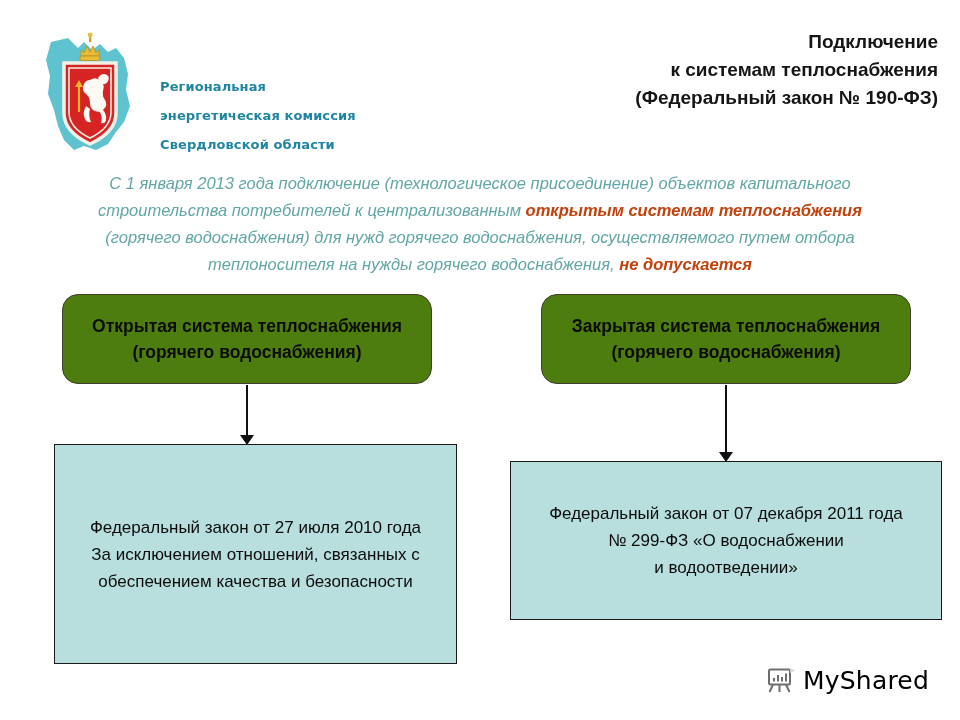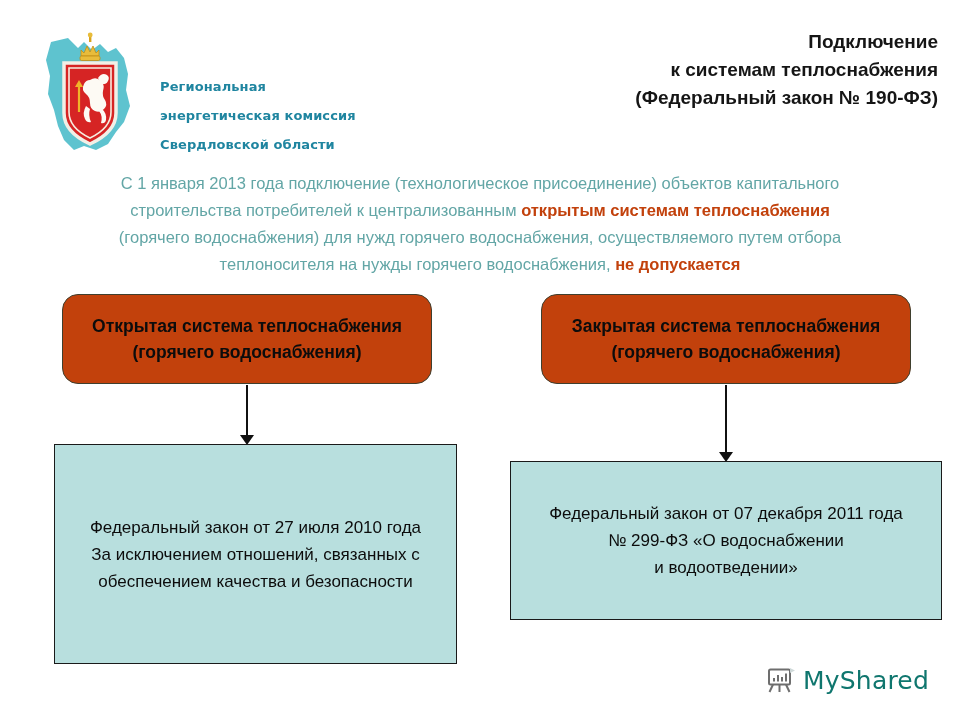--- a/index.html
+++ b/index.html
@@ -72,31 +72,32 @@
   #intro {
     position: absolute;
     left: 62px;
     top: 170px;
     width: 836px;
     text-align: center;
     color: #63a6a6;
     font-family: "Liberation Sans", sans-serif;
     font-size: 16.5px;
     line-height: 27px;
+    font-style: italic;
   }
   #intro .ln { display: block; white-space: nowrap; }
   #intro .em {
     color: #c2410c;
     font-weight: bold;
   }
 
   
   .yellow-box {
     position: absolute;
-    background: #c2410c;
+    background: #4d7c0f;
     border: 1.6px solid #3f3f2e;
     border-radius: 16px;
     box-sizing: border-box;
     display: flex;
     flex-direction: column;
     align-items: center;
     justify-content: center;
     color: #0c0c0c;
     font-family: "Liberation Sans", sans-serif;
     font-weight: bold;
@@ -158,21 +159,21 @@
   
   #watermark {
     position: absolute;
     left: 766px;
     top: 666px;
     display: flex;
     align-items: center;
     gap: 7px;
   }
   #watermark-label {
-    color: #0f766e;
+    color: #000000;
     font-family: "DejaVu Sans", sans-serif;
     font-size: 25px;
     letter-spacing: 0.2px;
     line-height: 28px;
   }
 </style>
 </head>
 <body>
 
 <div id="header">

